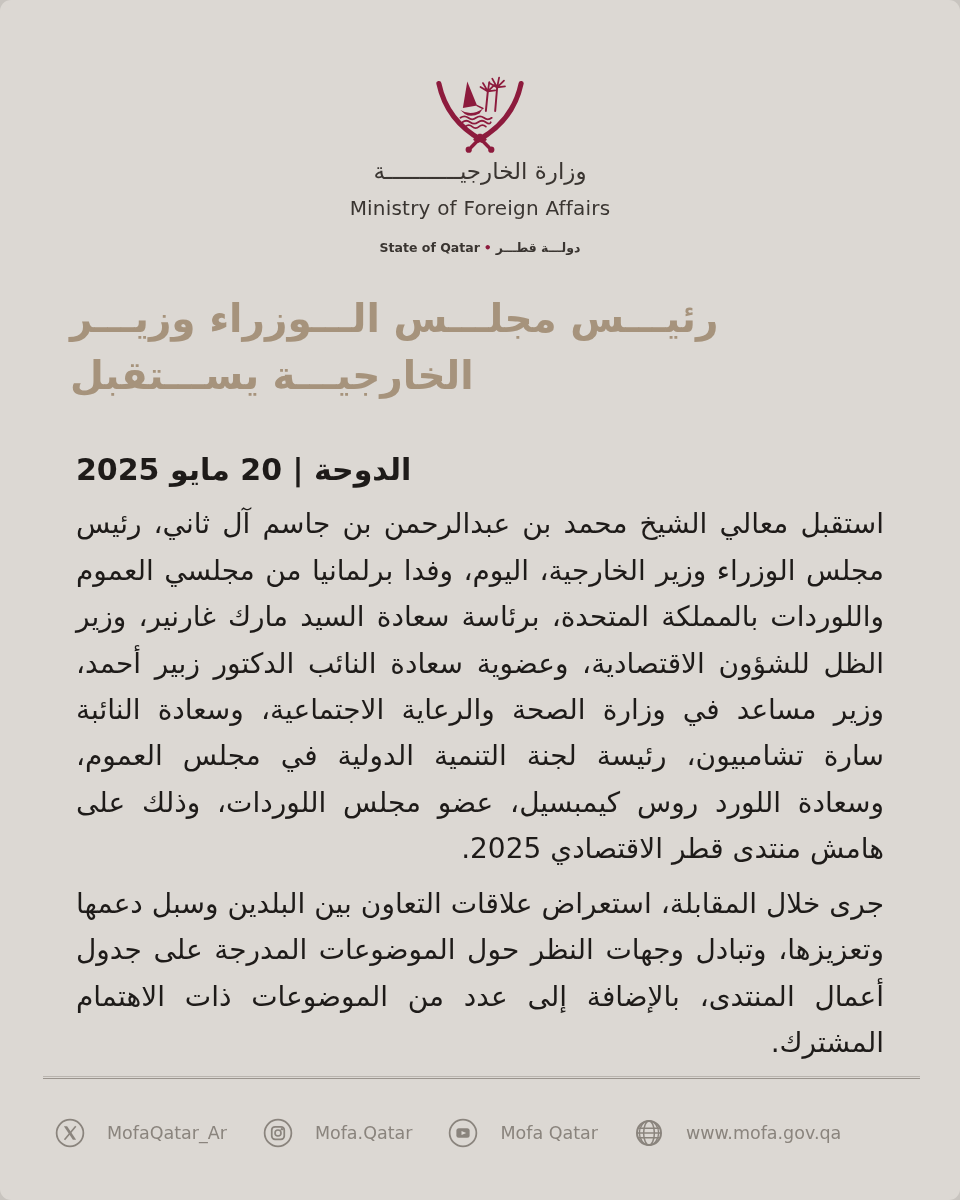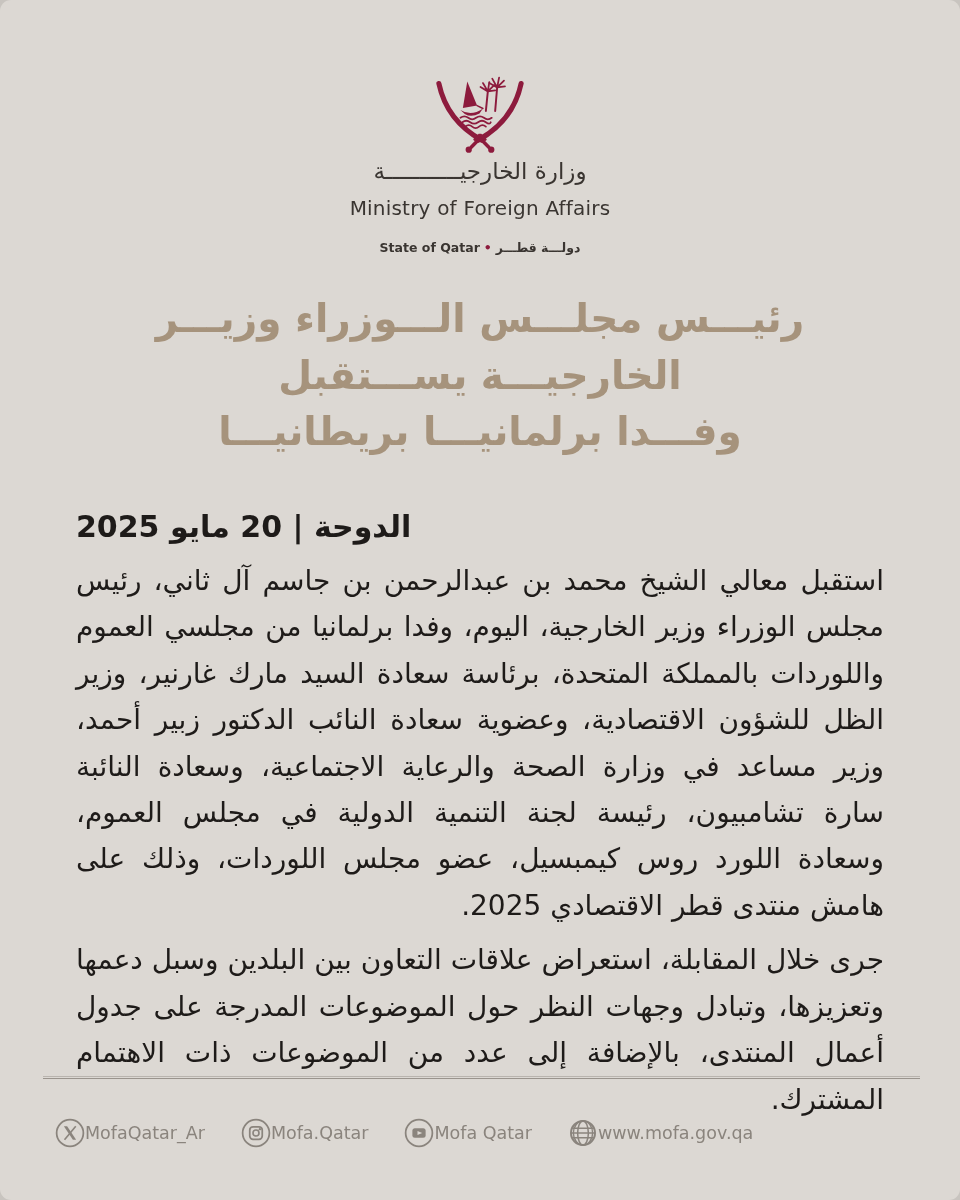--- a/index.html
+++ b/index.html
@@ -17,21 +17,21 @@
   
   .brand{padding-top:62px;text-align:center;}
   .emblem{width:118px;height:94px;display:block;margin:0 auto;}
   .ministry-ar{font-size:23px;color:#3a3531;margin-top:2px;}
   .ministry-en{font-size:20px;color:#3a3531;margin-top:12px;letter-spacing:.2px;}
   .state-line{font-size:12.5px;color:#3a3531;margin-top:20px;font-weight:bold;}
   .state-line .sep{color:#8d1b3d;padding:0 4px;}
   
   .title{
     margin:36px 70px 0;
-    text-align:center;
+    text-align:left;
     color:#a6937c;
     font-size:39px;
     font-weight:bold;
     line-height:1.45;
   }
   .title span{display:block;}
   
   .content{padding:0 76px;}
   .dateline{
     margin-top:48px;
@@ -55,21 +55,21 @@
     border:none;margin:0;
     border-top:1px solid #b9b4ae;
     border-bottom:1px solid #9a948d;
     height:1px;
   }
   .footer{
     position:absolute;left:55px;right:58px;top:1110px;height:46px;
     display:flex;align-items:center;justify-content:space-between;
   }
   .socials{display:flex;align-items:center;gap:36px;}
-  .social{display:flex;align-items:center;gap:0;color:#8a847d;font-size:17.5px;}
+  .social{display:flex;align-items:center;gap:22px;color:#8a847d;font-size:17.5px;}
   .social svg{width:30px;height:30px;display:block;}
   .dept{color:#8a847d;font-size:20px;}
 </style>
 </head>
 <body>
 
 <div class="page">
 
   <header class="brand">
     <svg class="emblem" viewBox="0 0 110 96" aria-hidden="true">
@@ -106,21 +106,20 @@
     </svg>
     <div class="ministry-ar" lang="ar" dir="rtl">وزارة الخارجيـــــــــــة</div>
     <div class="ministry-en">Ministry of Foreign Affairs</div>
     <div class="state-line" dir="rtl">
       <span lang="ar">دولـــة قطـــر</span><span class="sep">•</span><span>State of Qatar</span>
     </div>
   </header>
 
   <h1 class="title" lang="ar" dir="rtl">
     <span>رئيـــس مجلـــس الـــوزراء وزيـــر الخارجيـــة يســـتقبل</span>
-    <span>وفـــدا برلمانيـــا بريطانيـــا</span>
   </h1>
 
   <div class="content" lang="ar" dir="rtl">
     <div class="dateline">الدوحة | 20 مايو 2025</div>
     <p class="para">استقبل معالي الشيخ محمد بن عبدالرحمن بن جاسم آل ثاني، رئيس مجلس الوزراء وزير الخارجية، اليوم، وفدا برلمانيا من مجلسي العموم واللوردات بالمملكة المتحدة، برئاسة سعادة السيد مارك غارنير، وزير الظل للشؤون الاقتصادية، وعضوية سعادة النائب الدكتور زبير أحمد، وزير مساعد في وزارة الصحة والرعاية الاجتماعية، وسعادة النائبة سارة تشامبيون، رئيسة لجنة التنمية الدولية في مجلس العموم، وسعادة اللورد روس كيمبسيل، عضو مجلس اللوردات، وذلك على هامش منتدى قطر الاقتصادي 2025.</p>
     <p class="para">جرى خلال المقابلة، استعراض علاقات التعاون بين البلدين وسبل دعمها وتعزيزها، وتبادل وجهات النظر حول الموضوعات المدرجة على جدول أعمال المنتدى، بالإضافة إلى عدد من الموضوعات ذات الاهتمام المشترك.</p>
   </div>
 
   <hr class="divider">
 

